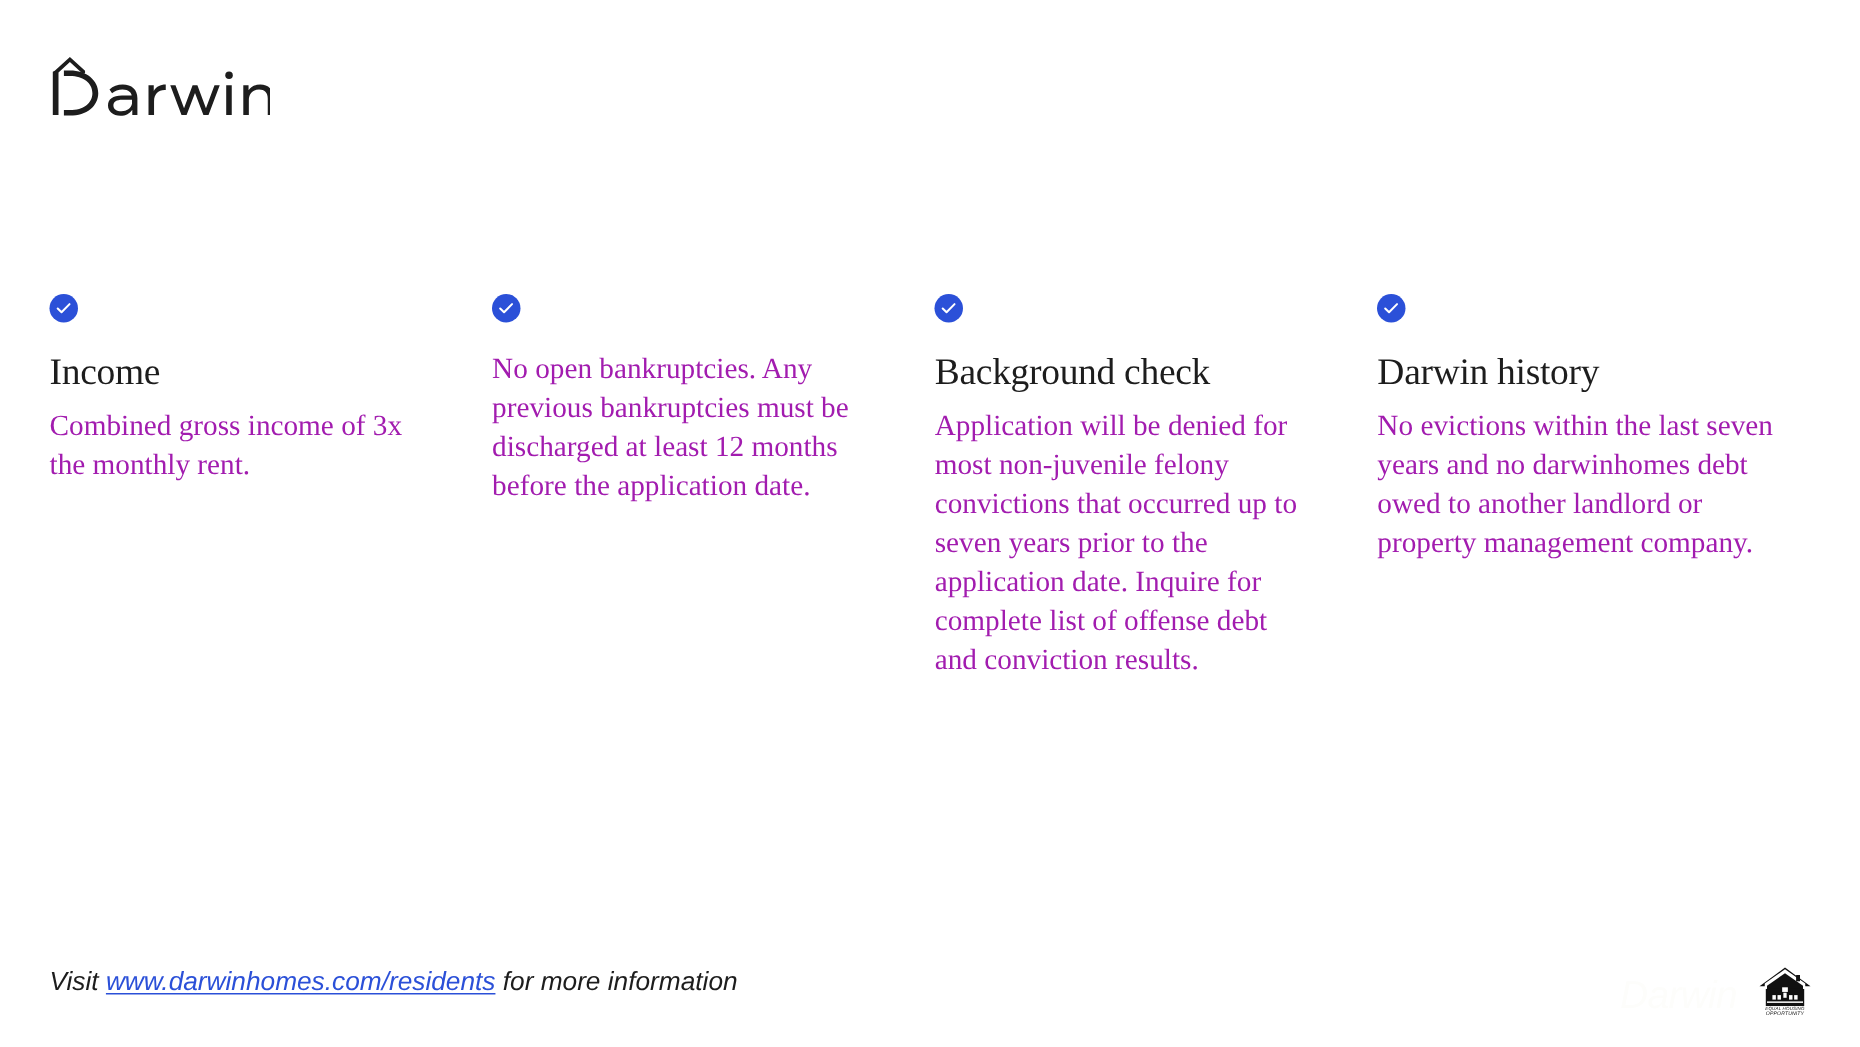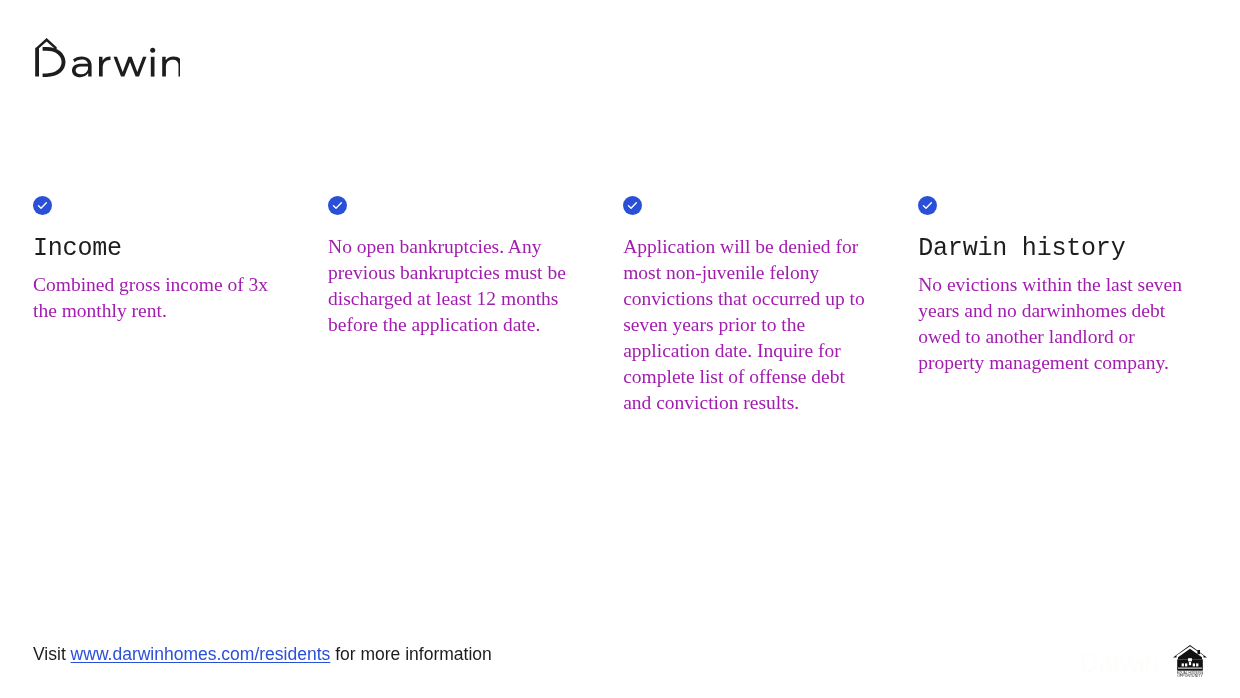--- a/index.html
+++ b/index.html
@@ -67,21 +67,21 @@
     border-radius: 50%;
     background: #2b50d8;
     display: flex;
     align-items: center;
     justify-content: center;
     margin-bottom: 19px;
   }
   .check-badge svg { display: block; }
 
   .col-title {
-    font-family: Liberation Mono, monospace;
+    font-family: Liberation Serif, serif;
     font-size: 25px;
     line-height: 30px;
     font-weight: 400;
     letter-spacing: -0.2px;
     color: #1d1d1d;
     margin: 0 0 8px 0;
   }
 
   .col-para {
     font-family: "Liberation Serif", serif;
@@ -92,20 +92,21 @@
   }
   .col-para + .col-para { margin-top: 14px; }
 
   
   .footer {
     position: absolute;
     left: 0;
     right: 16px;
     bottom: 0;
     height: 88px;
+    font-style: italic;
   }
   .footer-text {
     position: absolute;
     left: 33px;
     bottom: 33px;
     font-size: 17.5px;
     line-height: 22px;
     color: #1d1d1d;
     white-space: nowrap;
   }
@@ -181,20 +182,21 @@
       </div>
       <p class="col-para">No open bankruptcies. Any previous bankruptcies must be discharged at least 12 months before the application date.</p>
     </div>
 
     <div class="col">
       <div class="check-badge">
         <svg width="11" height="11" viewBox="0 0 12 12" aria-hidden="true">
           <path d="M1.6 6.2 L4.4 8.9 L10.2 3.0" fill="none" stroke="#ffffff" stroke-width="1.5" stroke-linecap="round" stroke-linejoin="round"></path>
         </svg>
       </div>
+      <h2 class="col-title">Background check</h2>
       <p class="col-para">Application will be denied for most non-juvenile felony convictions that occurred up to seven years prior to the application date. Inquire for complete list of offense debt and conviction results.</p>
     </div>
 
     <div class="col">
       <div class="check-badge">
         <svg width="11" height="11" viewBox="0 0 12 12" aria-hidden="true">
           <path d="M1.6 6.2 L4.4 8.9 L10.2 3.0" fill="none" stroke="#ffffff" stroke-width="1.5" stroke-linecap="round" stroke-linejoin="round"></path>
         </svg>
       </div>
       <h2 class="col-title">Darwin history</h2>

